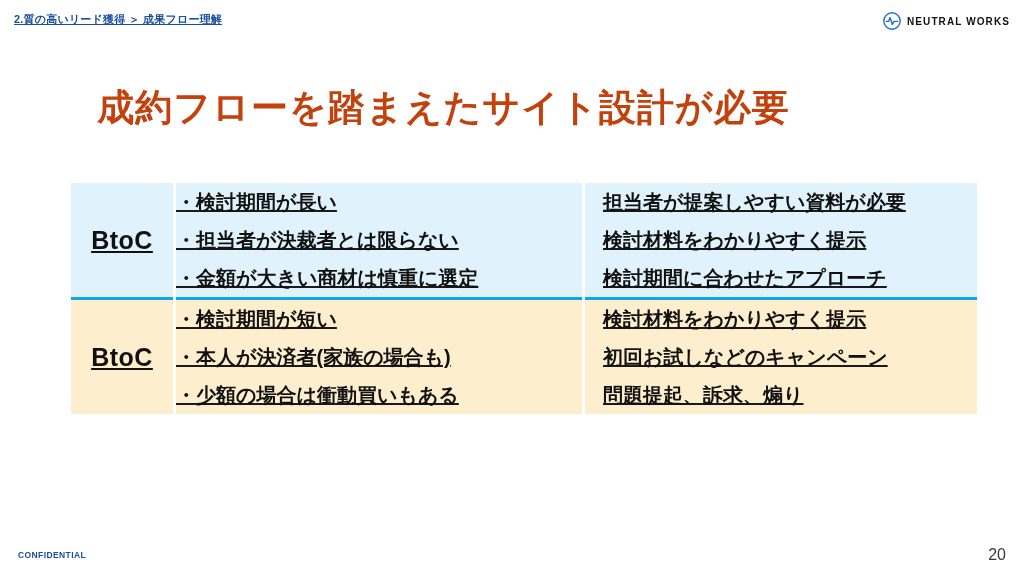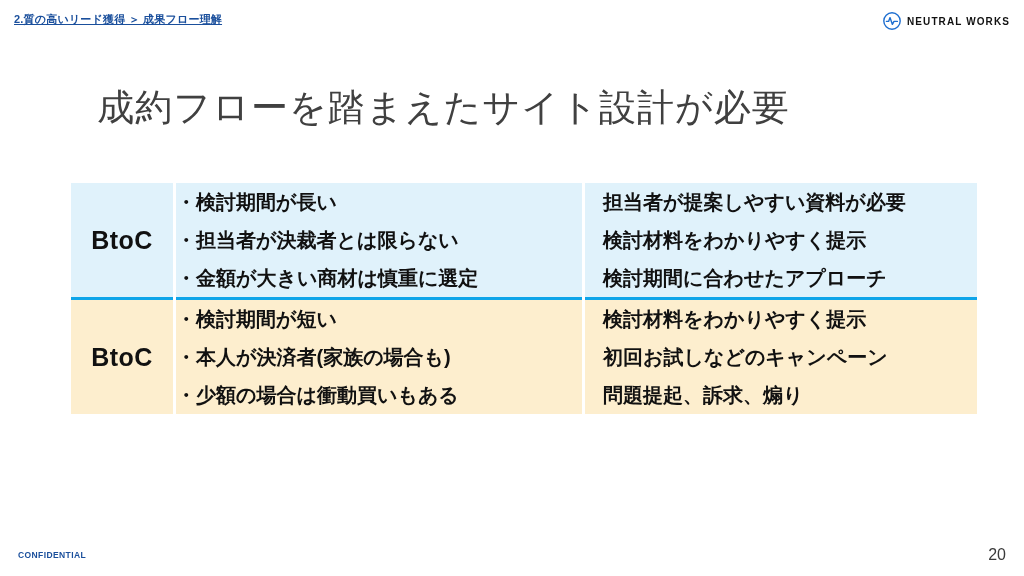--- a/index.html
+++ b/index.html
@@ -48,37 +48,38 @@
   }
 
   
   .slide-title {
     position: absolute;
     top: 58px;
     left: 0;
     width: 887px;
     text-align: center;
     font-size: 37px;
-    font-weight: normal;
+    font-weight: bold;
     letter-spacing: 1px;
-    color: #404040;
+    color: #c2410c;
   }
 
   
   .matrix {
     position: absolute;
     left: 71px;
     top: 183px;
     width: 882px;
     border-collapse: collapse;
     table-layout: fixed;
   }
   .matrix td {
     vertical-align: middle;
     padding: 0;
+    text-decoration: underline;
   }
   .row-btob td { background: #e0f2fb; }
   .row-btoc td { background: #fdeece; }
   .matrix tr + tr td { border-top: 3px solid #0ea5e9; }
   .matrix td + td { border-left: 3px solid #ffffff; }
 
   .cell-label {
     width: 102px;
     text-align: center;
     font-size: 25px;

